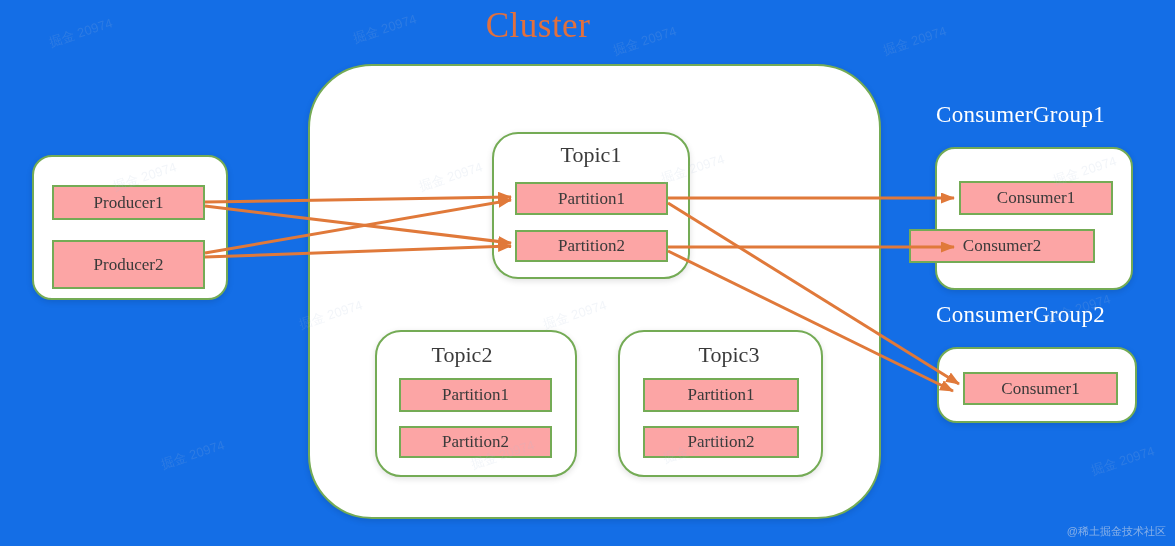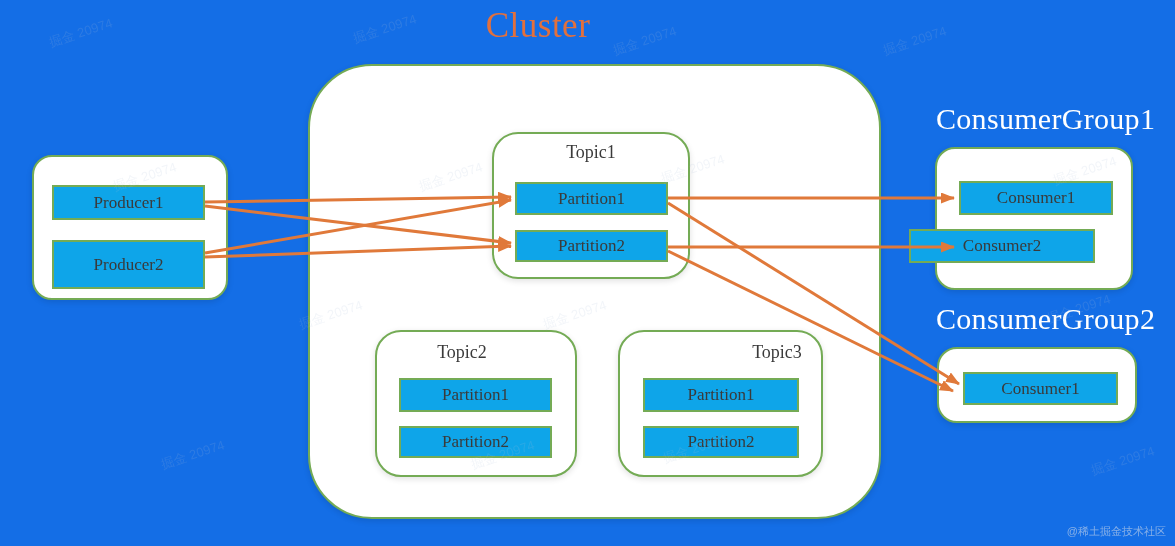--- a/index.html
+++ b/index.html
@@ -28,35 +28,35 @@
     background:#ffffff;
     border:2px solid var(--green);
     box-sizing:border-box;
     box-shadow:0 2px 6px rgba(0,0,0,.12);
   }
   .panel.big{border-radius:64px;}
   .panel.mid{border-radius:26px;}
   .panel.small{border-radius:20px;}
   .node{
     position:absolute;
-    background:#0ea5e9;
+    background:#fca5a5;
     border:2px solid var(--green);
     box-sizing:border-box;
     display:flex;align-items:center;justify-content:center;
     font-size:17px;color:var(--ink);
   }
   .box-title{
     position:absolute;
     text-align:center;
-    font-size:18px;color:var(--ink);
+    font-size:22px;color:var(--ink);
   }
   .group-label{
     position:absolute;
     color:#ffffff;
-    font-size:30px;
+    font-size:23px;
     letter-spacing:.3px;
   }
   .arrows-layer{
     position:absolute;left:0;top:0;width:1175px;height:546px;
     z-index:10;pointer-events:none;
   }
   .watermark-tile{
     position:absolute;
     font-family:"Liberation Sans","DejaVu Sans",sans-serif;
     font-size:13px;
@@ -107,21 +107,21 @@
   <div class="box-title" style="left:492px;top:142px;width:198px;">Topic1</div>
   <div class="node" style="left:515px;top:182px;width:153px;height:33px;">Partition1</div>
   <div class="node" style="left:515px;top:230px;width:153px;height:32px;">Partition2</div>
 
   <div class="panel mid" style="left:375px;top:330px;width:202px;height:147px;"></div>
   <div class="box-title" style="left:375px;top:342px;width:174px;">Topic2</div>
   <div class="node" style="left:399px;top:378px;width:153px;height:34px;">Partition1</div>
   <div class="node" style="left:399px;top:426px;width:153px;height:32px;">Partition2</div>
 
   <div class="panel mid" style="left:618px;top:330px;width:205px;height:147px;"></div>
-  <div class="box-title" style="left:618px;top:342px;width:222px;padding-left:48px;">Topic3</div>
+  <div class="box-title" style="left:618px;top:342px;width:222px;">Topic3</div>
   <div class="node" style="left:643px;top:378px;width:156px;height:34px;">Partition1</div>
   <div class="node" style="left:643px;top:426px;width:156px;height:32px;">Partition2</div>
 
   <div class="group-label" style="left:936px;top:102px;">ConsumerGroup1</div>
   <div class="panel small" style="left:935px;top:147px;width:198px;height:143px;"></div>
   <div class="node" style="left:959px;top:181px;width:154px;height:34px;">Consumer1</div>
   <div class="node" style="left:909px;top:229px;width:186px;height:34px;">Consumer2</div>
 
   <div class="group-label" style="left:936px;top:302px;">ConsumerGroup2</div>
   <div class="panel small" style="left:937px;top:347px;width:200px;height:76px;"></div>

